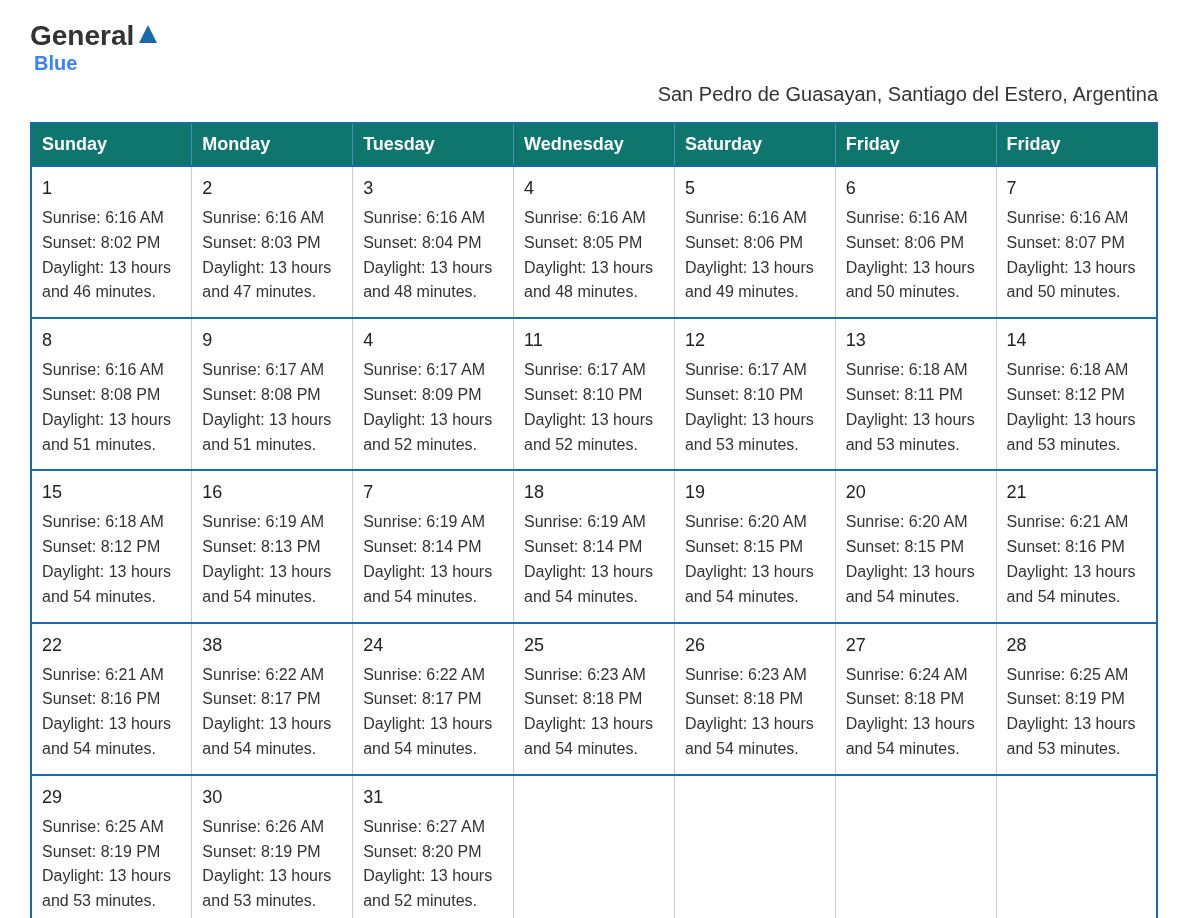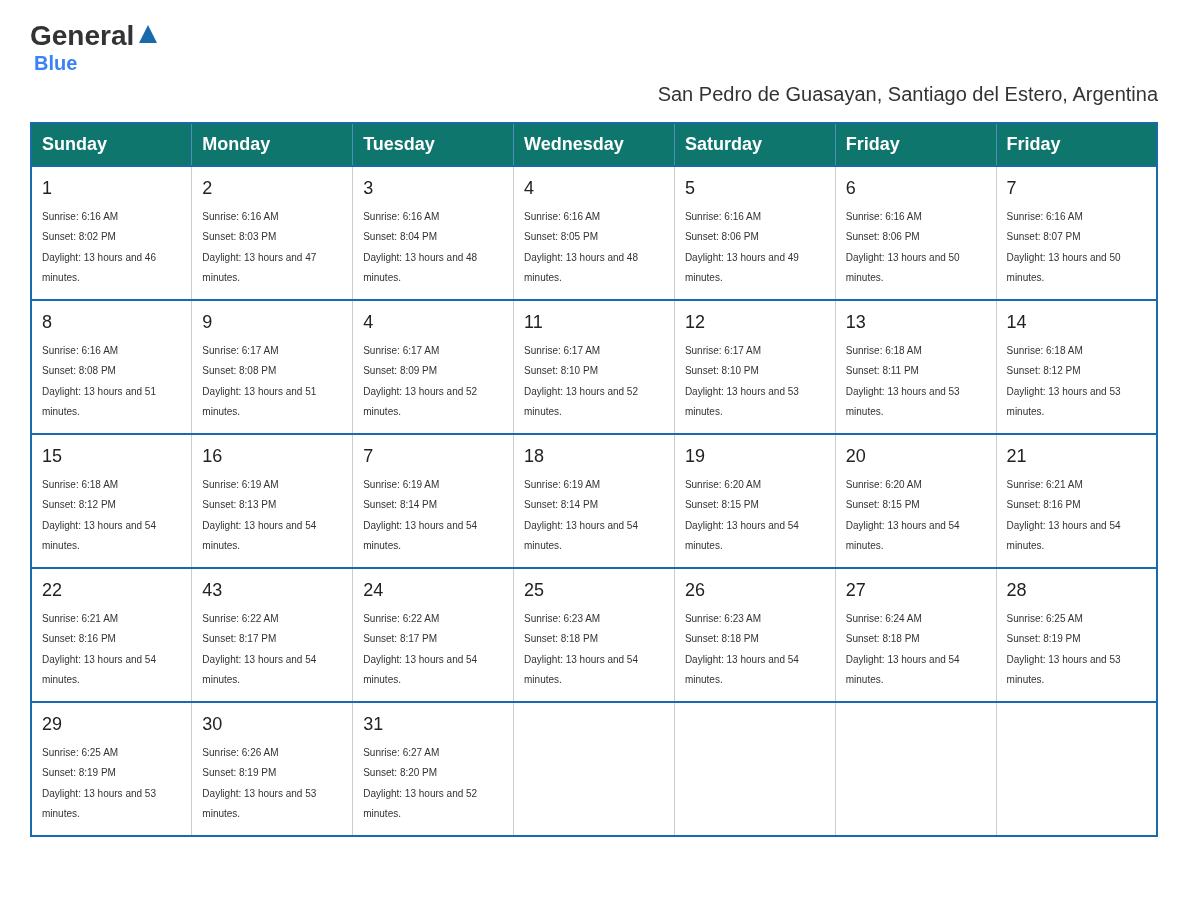--- a/index.html
+++ b/index.html
@@ -81,21 +81,21 @@
       border-right: none;
     }
     .day-number {
       font-size: 18px;
       font-weight: normal;
       color: #222222;
       display: block;
       margin-bottom: 4px;
     }
     .day-info {
-      font-size: 10px;
+      font-size: 16px;
       color: #333333;
       line-height: 1.55;
     }
     .empty-cell {
       background: #ffffff;
     }
   </style>
 </head>
 <body>
 
@@ -172,21 +172,21 @@
         <td><span class="day-number">19</span>
 <span class="day-info">Sunrise: 6:20 AM<br>Sunset: 8:15 PM<br>Daylight: 13 hours and 54 minutes.</span></td>
         <td><span class="day-number">20</span>
 <span class="day-info">Sunrise: 6:20 AM<br>Sunset: 8:15 PM<br>Daylight: 13 hours and 54 minutes.</span></td>
         <td><span class="day-number">21</span>
 <span class="day-info">Sunrise: 6:21 AM<br>Sunset: 8:16 PM<br>Daylight: 13 hours and 54 minutes.</span></td>
       </tr>
       <tr>
         <td><span class="day-number">22</span>
 <span class="day-info">Sunrise: 6:21 AM<br>Sunset: 8:16 PM<br>Daylight: 13 hours and 54 minutes.</span></td>
-        <td><span class="day-number">43</span>
+        <td><span class="day-number">38</span>
 <span class="day-info">Sunrise: 6:22 AM<br>Sunset: 8:17 PM<br>Daylight: 13 hours and 54 minutes.</span></td>
         <td><span class="day-number">24</span>
 <span class="day-info">Sunrise: 6:22 AM<br>Sunset: 8:17 PM<br>Daylight: 13 hours and 54 minutes.</span></td>
         <td><span class="day-number">25</span>
 <span class="day-info">Sunrise: 6:23 AM<br>Sunset: 8:18 PM<br>Daylight: 13 hours and 54 minutes.</span></td>
         <td><span class="day-number">26</span>
 <span class="day-info">Sunrise: 6:23 AM<br>Sunset: 8:18 PM<br>Daylight: 13 hours and 54 minutes.</span></td>
         <td><span class="day-number">27</span>
 <span class="day-info">Sunrise: 6:24 AM<br>Sunset: 8:18 PM<br>Daylight: 13 hours and 54 minutes.</span></td>
         <td><span class="day-number">28</span>

